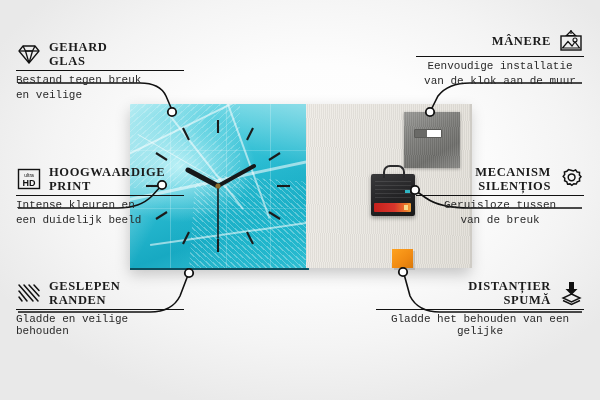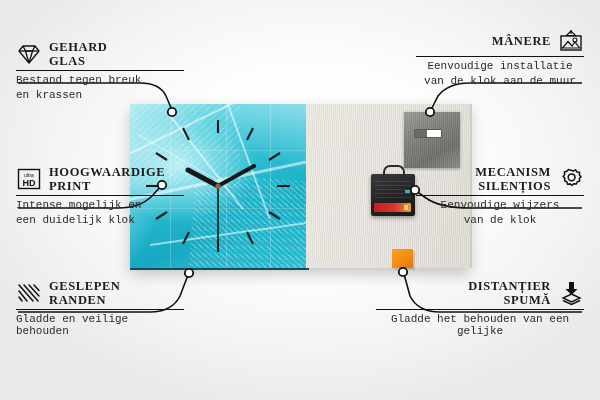--- a/index.html
+++ b/index.html
@@ -233,38 +233,38 @@
           <path d="M9.5 10 L16.5 10"></path>
         </g>
       </svg>
       <div>
         <div class="f-title">GEHARD</div>
         <div class="f-title">GLAS</div>
       </div>
     </div>
     <div class="rule"></div>
     <div class="f-sub">Bestand tegen breuk</div>
-    <div class="f-sub">en krassen</div>
+    <div class="f-sub">en veilige</div>
   </div>
 
   <div class="feature left" style="left:16px;top:165px;width:168px">
     <div class="f-head">
       <svg class="icon" viewBox="0 0 26 26">
         <rect x="2.5" y="3.5" width="21" height="19" fill="none" stroke="#111" stroke-width="1.4"></rect>
         <text x="13" y="11" font-family="Liberation Sans, sans-serif" font-size="5" fill="#111" text-anchor="middle">ultra</text>
         <text x="13" y="20" font-family="Liberation Sans, sans-serif" font-size="9" font-weight="bold" fill="#111" text-anchor="middle">HD</text>
       </svg>
       <div>
         <div class="f-title">HOOGWAARDIGE</div>
         <div class="f-title">PRINT</div>
       </div>
     </div>
     <div class="rule"></div>
-    <div class="f-sub">Intense mogelijk en</div>
-    <div class="f-sub">een duidelijk klok</div>
+    <div class="f-sub">Intense kleuren en</div>
+    <div class="f-sub">een duidelijk beeld</div>
   </div>
 
   <div class="feature left" style="left:16px;top:279px;width:168px">
     <div class="f-head">
       <svg class="icon" viewBox="0 0 26 26">
         <g stroke="#111" stroke-width="1.5" stroke-linecap="round">
           <line x1="3" y1="5" x2="17" y2="21"></line>
           <line x1="8" y1="5" x2="22" y2="21"></line>
           <line x1="13" y1="5" x2="23" y2="16"></line>
           <line x1="18" y1="5" x2="23" y2="10.5"></line>
@@ -308,22 +308,22 @@
       <svg class="icon" viewBox="0 0 26 26">
         <g fill="none" stroke="#111" stroke-width="1.5">
           <path d="M13 4.2 L15.4 5 L17.6 3.9 L19.1 6 L21.5 6.3 L21.4 8.9 L23 10.8 L21.4 12.6
                    L21.7 15 L19.3 15.8 L18.3 18 L15.8 17.8 L13.9 19.4 L12 17.9 L9.6 18.2
                    L8.8 15.8 L6.6 14.8 L6.8 12.3 L5.2 10.4 L6.7 8.5 L6.4 6.1 L8.8 5.3 L10.5 3.6 Z"></path>
           <circle cx="13.6" cy="11.3" r="3.4"></circle>
         </g>
       </svg>
     </div>
     <div class="rule"></div>
-    <div class="f-sub">Eenvoudige wijzers</div>
-    <div class="f-sub">van de klok</div>
+    <div class="f-sub">Geruisloze tussen</div>
+    <div class="f-sub">van de breuk</div>
   </div>
 
   <div class="feature right" style="left:376px;top:279px;width:208px">
     <div class="f-head right">
       <div>
         <div class="f-title">DISTANȚIER</div>
         <div class="f-title">SPUMĂ</div>
       </div>
       <svg class="icon" viewBox="0 0 26 26">
         <path d="M11 2 L16 2 L16 9 L19.5 9 L13.5 15 L7.5 9 L11 9 Z" fill="#111"></path>

